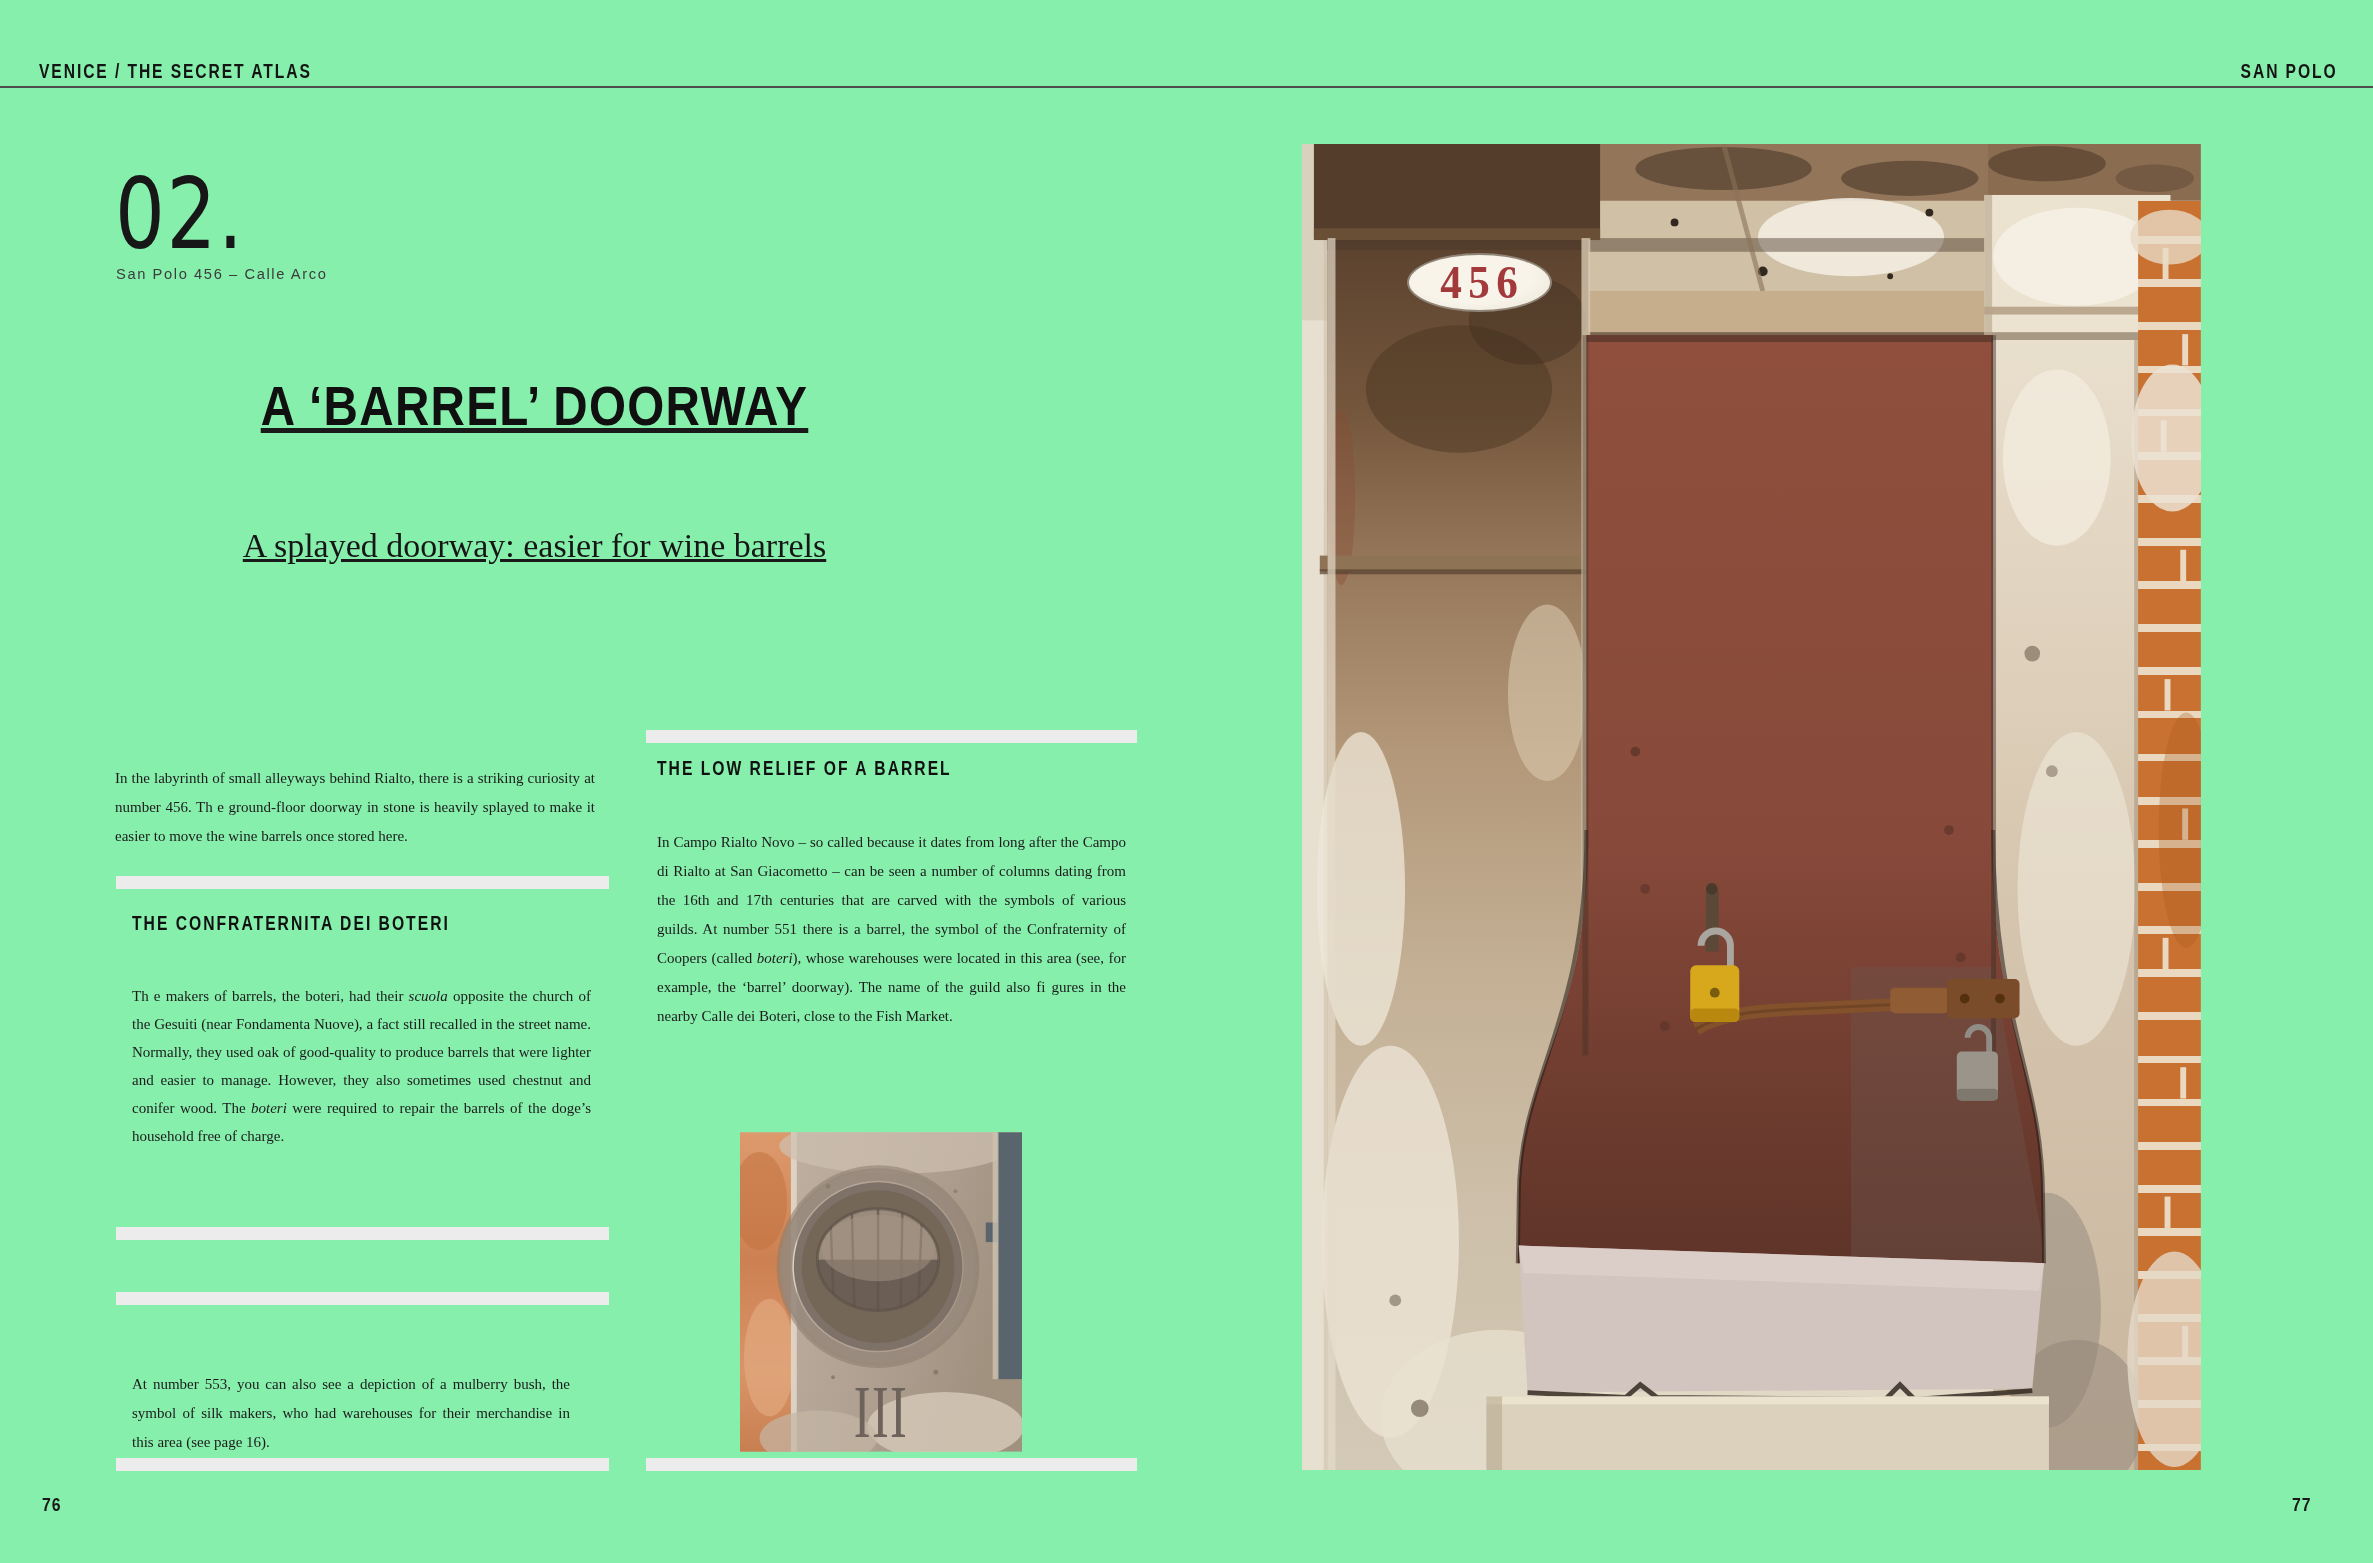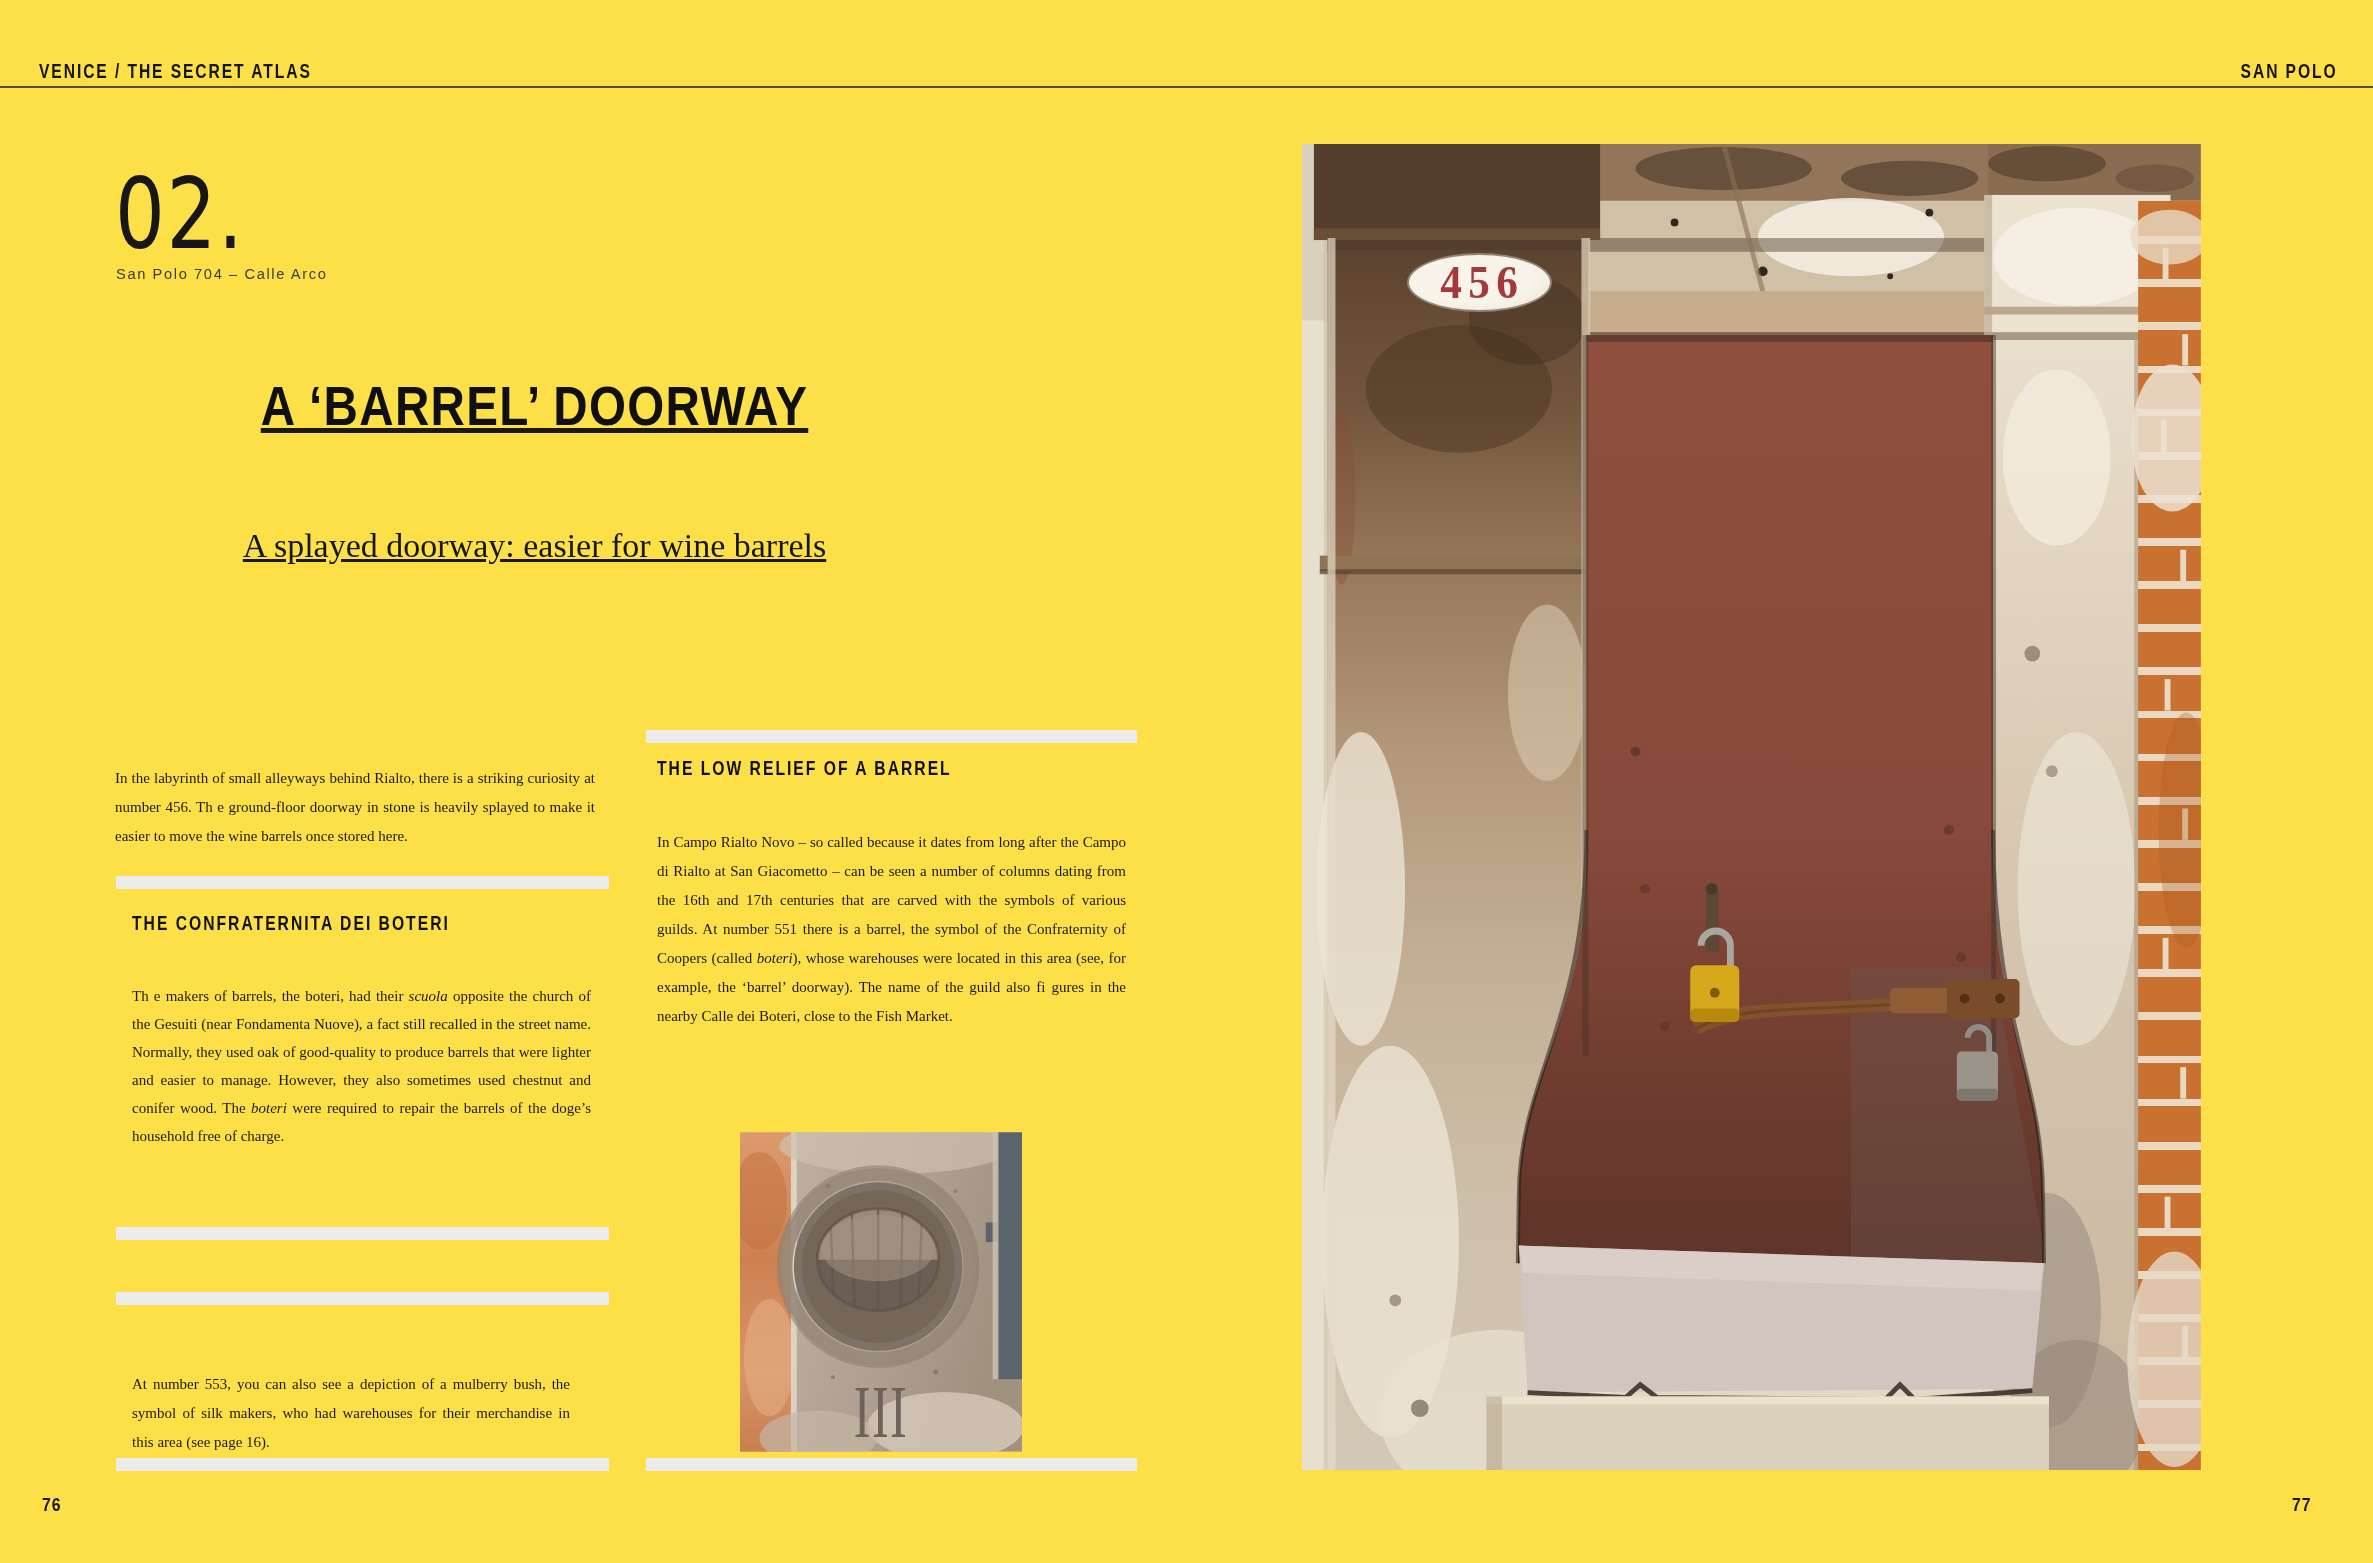--- a/index.html
+++ b/index.html
@@ -1,19 +1,19 @@
 <!DOCTYPE html>
 <html><head>
 <meta charset="utf-8">
 <style>
   html,body{margin:0;padding:0;background:#888;}
   #spread{
     position:relative;
     width:2374px;height:1563px;
-    background:#fde047;
+    background:#86efac;
     overflow:hidden;
     font-family:"Liberation Sans", sans-serif;
     color:#1a1a1a;
   }
   .abs{position:absolute;}
   
   .runhead{
     font-weight:700;font-size:20.6px;letter-spacing:2.5px;white-space:nowrap;
     color:#141414;
   }
@@ -77,21 +77,21 @@
 
   <div class="abs" style="left:39px;top:59px;">
     <div class="runhead condL">VENICE / THE SECRET ATLAS</div>
   </div>
   <div class="abs" style="right:36px;top:59px;">
     <div class="runhead condR">SAN POLO</div>
   </div>
   <div class="abs rule" style="left:0;top:86px;width:2374px;"></div>
 
   <div class="abs entrynum" style="left:115px;top:165px;">02.</div>
-  <div class="abs entryloc" style="left:116px;top:266px;">San Polo 704 – Calle Arco</div>
+  <div class="abs entryloc" style="left:116px;top:266px;">San Polo 456 – Calle Arco</div>
 
   <div class="abs titleblock" style="top:373px;">
     <div class="title">A ‘BARREL’ DOORWAY</div>
   </div>
   <div class="abs titleblock" style="top:527px;">
     <div class="subtitle">A splayed doorway: easier for wine barrels</div>
   </div>
 
   <div class="abs body" style="left:115px;top:719px;width:480px;"><span>In the labyrinth of small alleyways behind Rialto, there is a striking curiosity at number 456. Th e ground-floor doorway in stone is heavily splayed to make it easier to move the wine barrels once stored here.</span></div>
 

